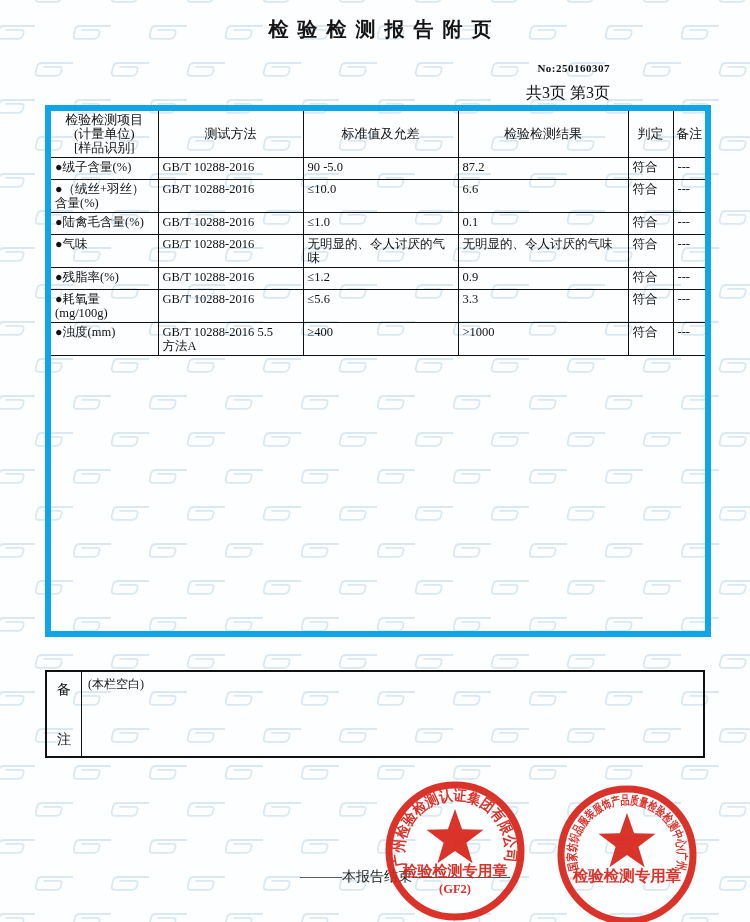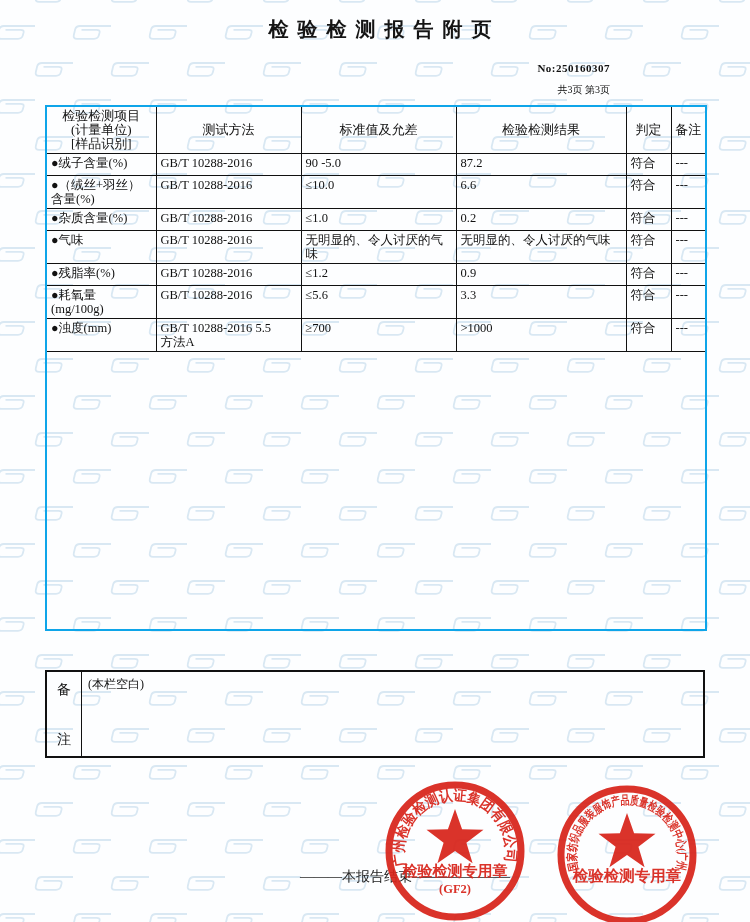--- a/index.html
+++ b/index.html
@@ -13,26 +13,26 @@
     position:absolute; top:16px; left:0; width:750px;
     text-align:center; font-size:20px; font-weight:bold;
     letter-spacing:9px; padding-left:19px; color:#141414;
   }
   .report-no {
     position:absolute; top:62px; right:140px;
     font-size:11px; font-weight:bold; letter-spacing:0.5px;
   }
   .page-indicator {
     position:absolute; top:83px; right:140px;
-    font-size:10px;
+    font-size:16px;
   }
   table.results {
     position:absolute; left:45px; top:105px; width:660px;
     border-collapse:collapse; table-layout:fixed;
-    border:2px solid #0ea5e9;
+    border:6px solid #0ea5e9;
     font-size:12.5px; line-height:13.5px;
   }
   table.results th, table.results td {
     border:1.5px solid #111;
     vertical-align:top; white-space:pre-line;
     padding:3px 3px 2px 4px; overflow:hidden;
   }
   table.results th {
     font-weight:normal; text-align:center; vertical-align:middle;
     font-size:13px; line-height:14px; height:45px; padding:2px 1px;
@@ -391,24 +391,24 @@
         </tr>
         <tr>
           <td>●（绒丝+羽丝）含量(%)</td>
           <td>GB/T 10288-2016</td>
           <td>≤10.0</td>
           <td>6.6</td>
           <td>符合</td>
           <td>---</td>
         </tr>
         <tr>
-          <td>●杂质含量(%)</td>
+          <td>●陆禽毛含量(%)</td>
           <td>GB/T 10288-2016</td>
           <td>≤1.0</td>
-          <td>0.2</td>
+          <td>0.1</td>
           <td>符合</td>
           <td>---</td>
         </tr>
         <tr>
           <td>●气味</td>
           <td>GB/T 10288-2016</td>
           <td>无明显的、令人讨厌的气味</td>
           <td>无明显的、令人讨厌的气味</td>
           <td>符合</td>
           <td>---</td>
@@ -427,21 +427,21 @@
           <td>GB/T 10288-2016</td>
           <td>≤5.6</td>
           <td>3.3</td>
           <td>符合</td>
           <td>---</td>
         </tr>
         <tr>
           <td>●浊度(mm)</td>
           <td>GB/T 10288-2016 5.5
 方法A</td>
-          <td>≥700</td>
+          <td>≥400</td>
           <td>&gt;1000</td>
           <td>符合</td>
           <td>---</td>
         </tr>
       </tbody>
     <tbody>
       <tr>
         <td class="filler" colspan="6"></td>
       </tr>
     </tbody>

